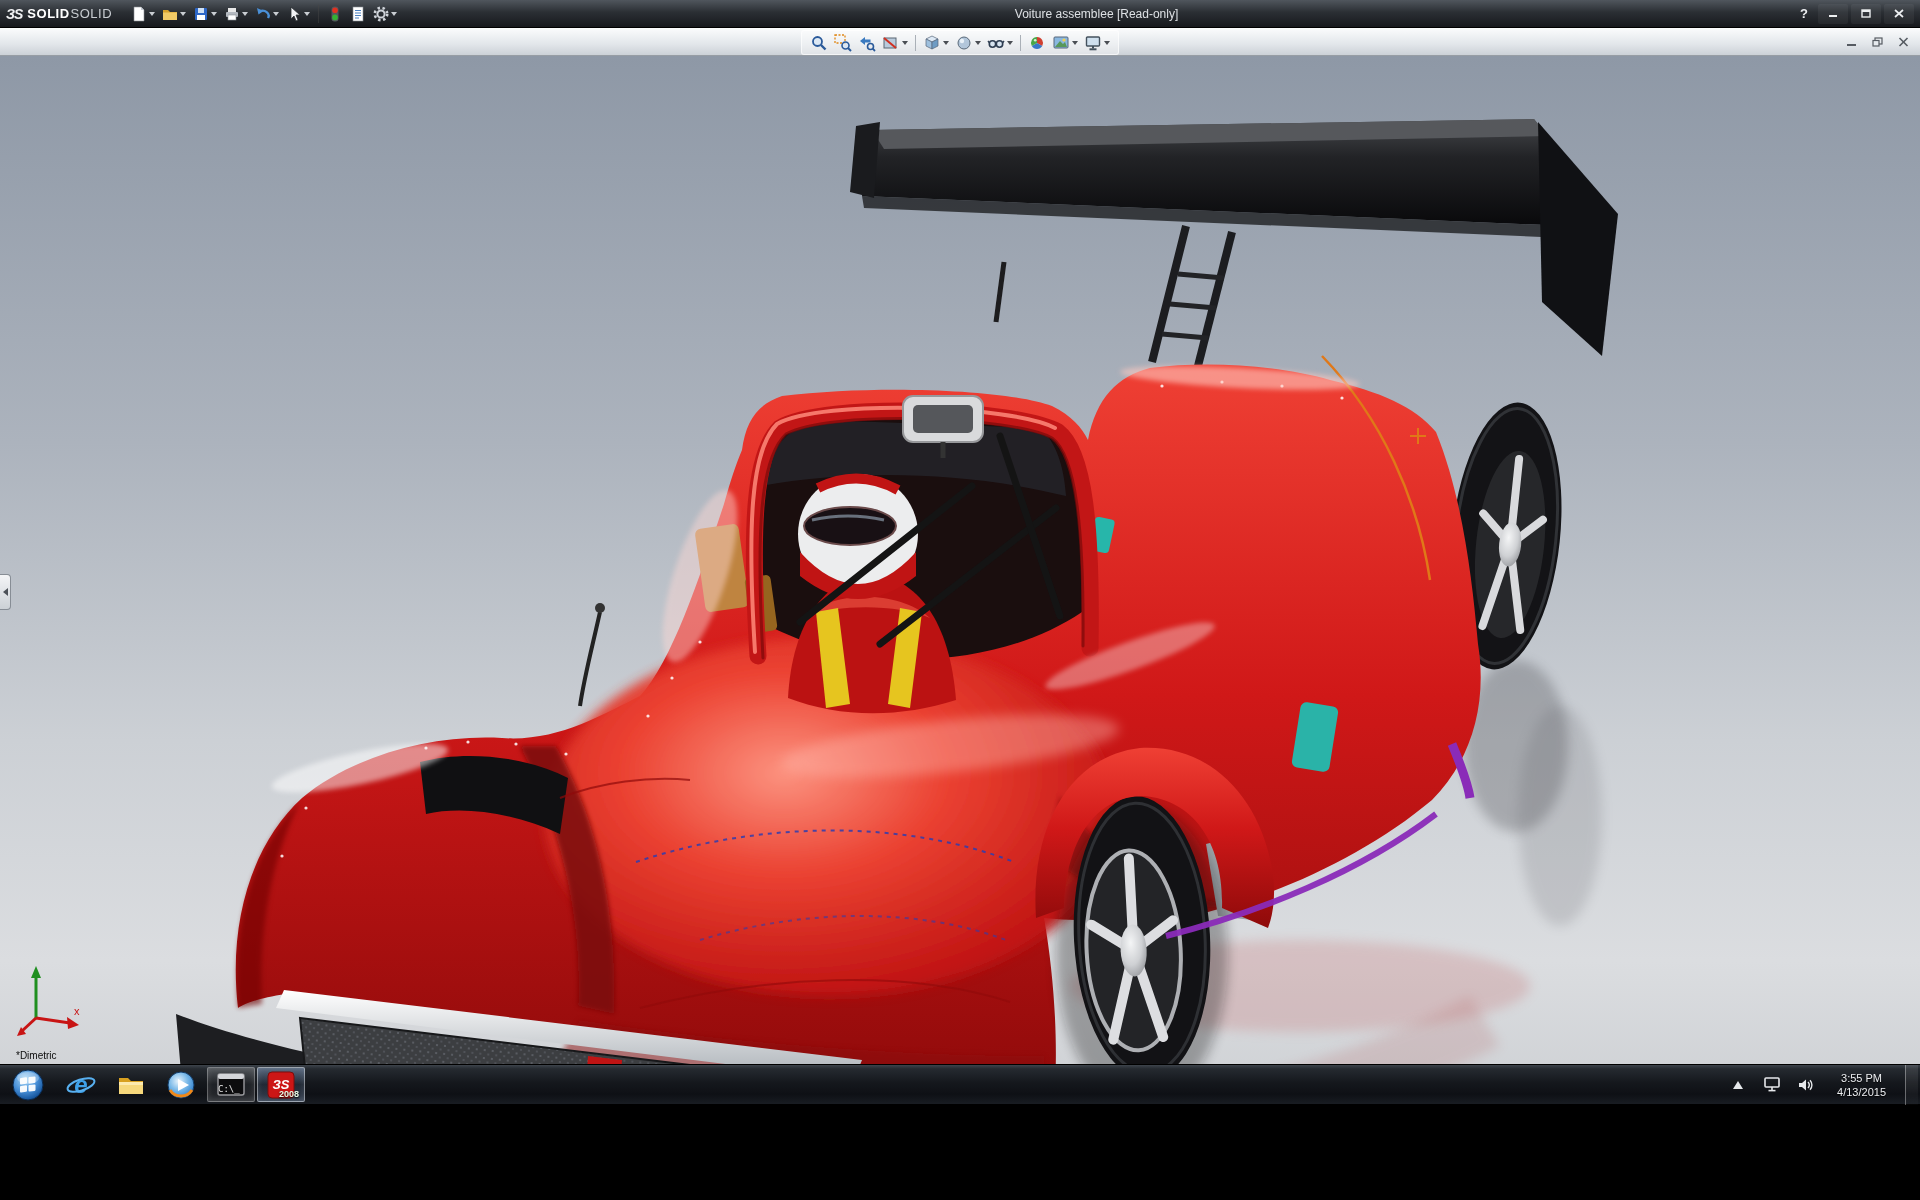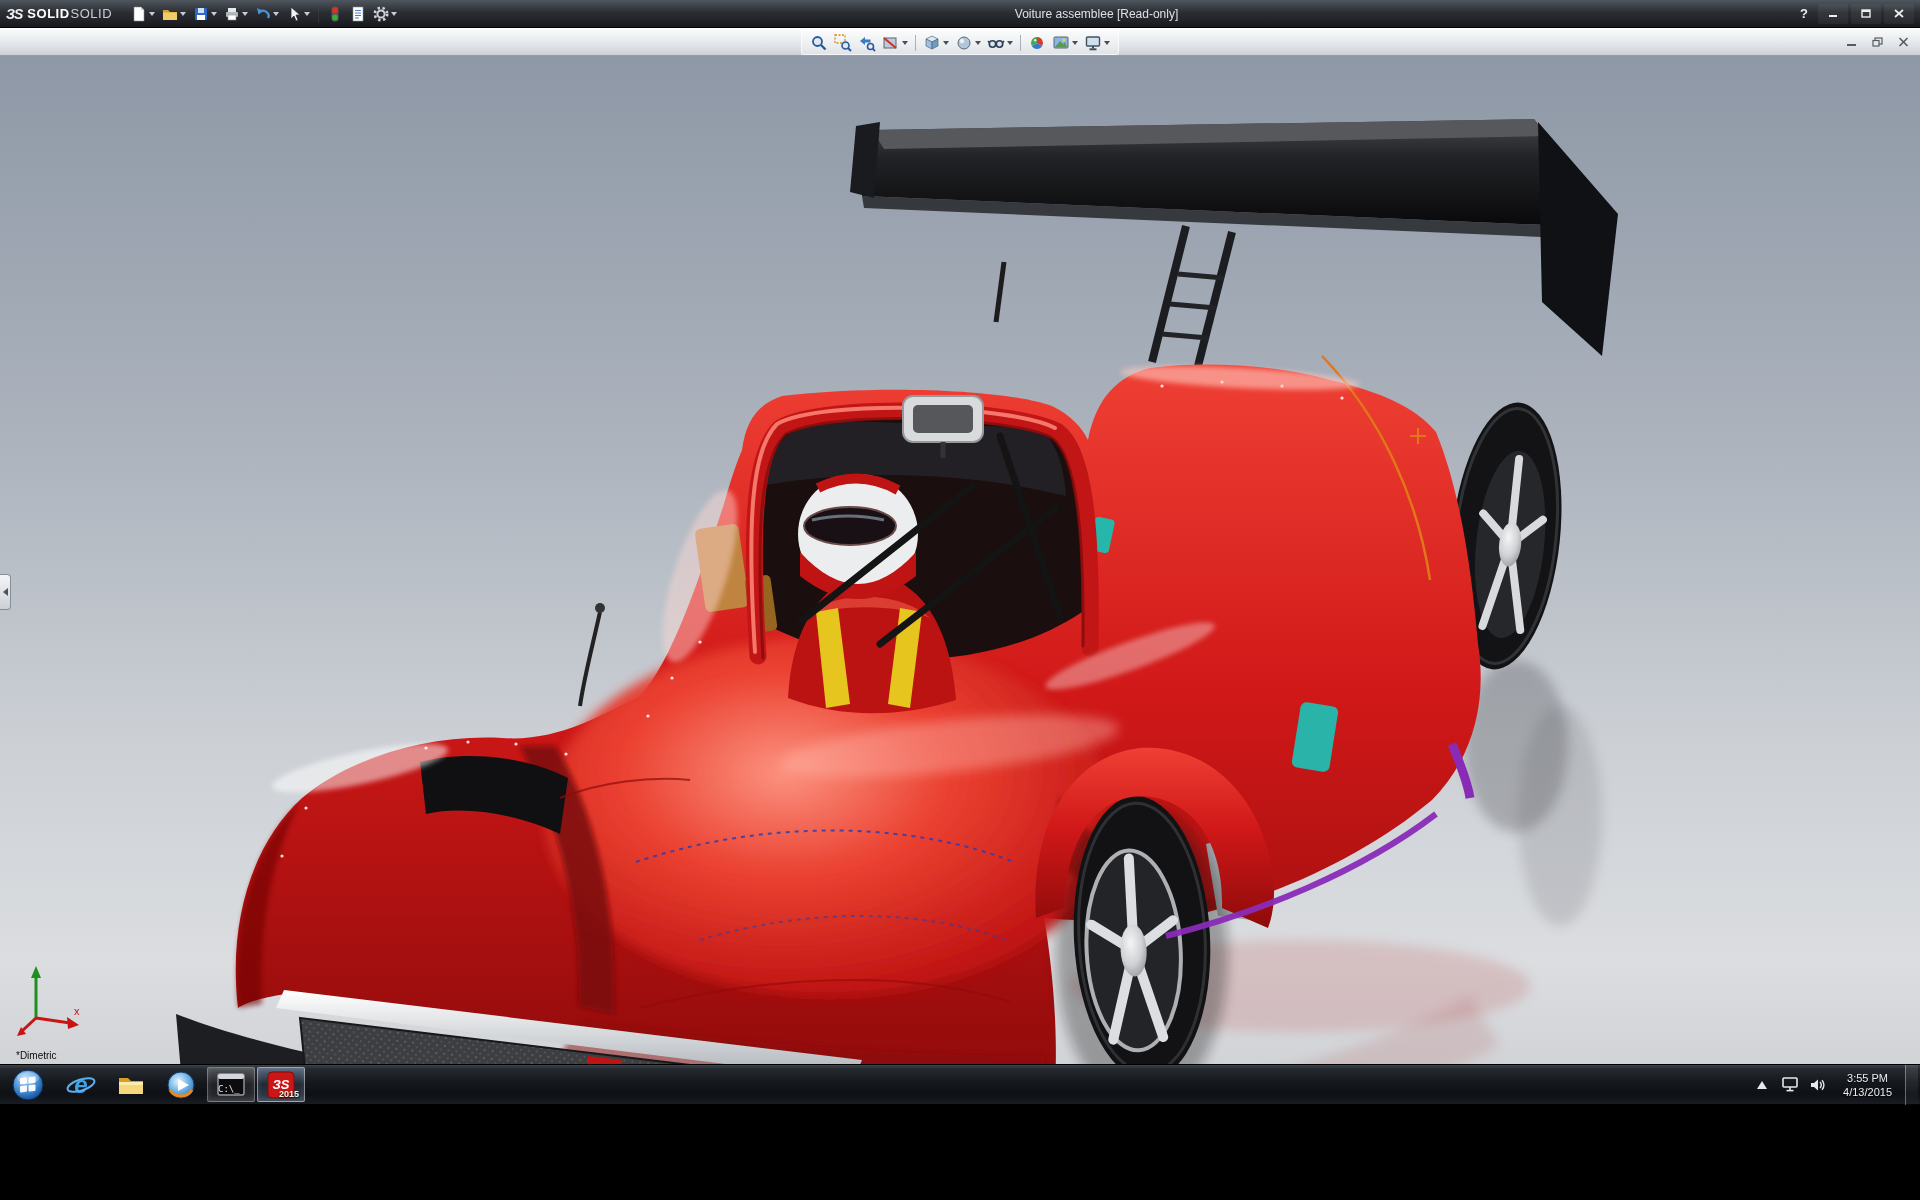--- a/index.html
+++ b/index.html
@@ -47,21 +47,21 @@
   .taskbar { height:40px; flex:0 0 40px; display:flex; align-items:stretch;
     background:linear-gradient(#3d434b 0%, #252a30 10%, #15181d 45%, #0e1015 75%, #191d23 100%); border-top:1px solid #000; }
   .start-btn { width:56px; display:flex; align-items:center; justify-content:center; }
   .task-btn { width:48px; margin:2px 1px; display:flex; align-items:center; justify-content:center; border-radius:2px; position:relative; }
   .task-btn.open { background:linear-gradient(rgba(255,255,255,.20), rgba(255,255,255,.05) 50%, rgba(255,255,255,.12));
     border:1px solid rgba(255,255,255,.30); box-shadow:inset 0 0 6px rgba(255,255,255,.12); }
   .task-btn.focused { background:linear-gradient(rgba(170,205,255,.38), rgba(120,160,215,.14) 50%, rgba(170,205,255,.26));
     border:1px solid rgba(255,255,255,.45); }
   .ie-e { font-size:24px; font-weight:bold; font-style:italic; color:#3ea0e8; line-height:1; position:relative; }
   .sw-badge { position:absolute; right:5px; bottom:2px; font-size:9px; font-weight:bold; color:#eafbe6; text-shadow:0 1px 2px #000; }
-  .tray { margin-left:auto; display:flex; align-items:center; gap:4px; padding-right:2px; }
+  .tray { margin-left:auto; display:flex; align-items:center; gap:10px; padding-right:2px; }
   .tray-btn { width:24px; height:40px; display:flex; align-items:center; justify-content:center; }
   .clock { padding:0 9px; color:#eceef1; font-size:11px; line-height:14px; text-align:center; text-shadow:0 1px 1px #000; }
   .show-desktop { width:13px; height:40px; border-left:1px solid rgba(255,255,255,.35);
     background:linear-gradient(rgba(255,255,255,.10), rgba(255,255,255,.02)); }
   .console-glyph { font-family:"DejaVu Sans Mono", monospace; font-size:9px; color:#e8e8e8; }
 </style>
 </head>
 <body>
 
 <div id="app">
@@ -577,21 +577,21 @@
         <rect x="2" y="3" width="26" height="5" rx="2" fill="#d4d6da"></rect>
       </svg>
       <span class="console-glyph" style="position:absolute; left:10px; top:16px;">C:\_</span>
     </div>
 
     <div class="task-btn open focused">
       <svg width="30" height="30" viewBox="0 0 30 30">
         <rect x="2" y="2" width="26" height="26" rx="4" fill="#cc1616" stroke="#7c0c0c"></rect>
         <text x="15" y="19" text-anchor="middle" font-size="13" font-weight="bold" font-style="italic" fill="#ffffff" font-family="Liberation Sans, sans-serif">ЗS</text>
       </svg>
-      <span class="sw-badge">2015</span>
+      <span class="sw-badge">2008</span>
     </div>
 
     <div class="tray">
       <div class="tray-btn">
         <svg width="10" height="8" viewBox="0 0 10 8">
             <polygon points="5,0 10,8 0,8" fill="#e6e8eb"></polygon>
           </svg>
       </div>
       <div class="tray-btn">
         <svg width="16" height="15" viewBox="0 0 16 15">

